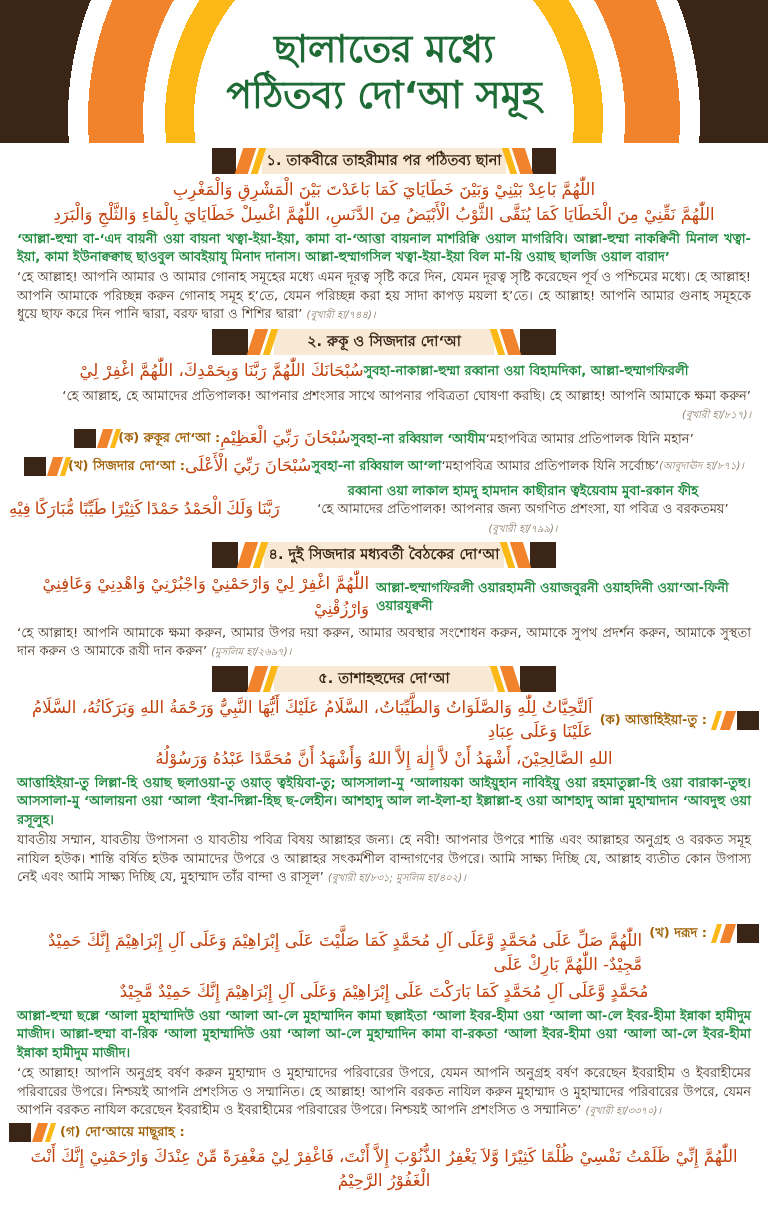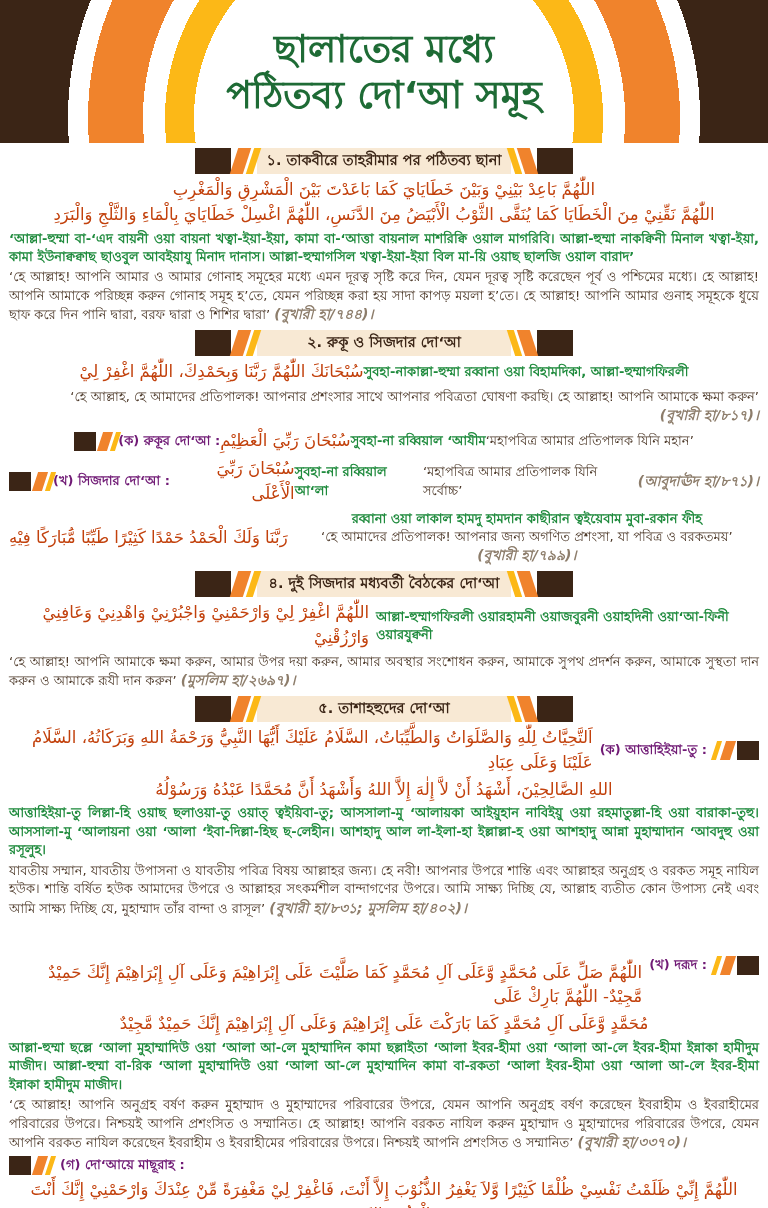--- a/index.html
+++ b/index.html
@@ -19,21 +19,21 @@
       #ffffff 296px 316px,
       #3b2516 316px);
   }
   .title{
     position:absolute;left:0;right:0;top:26px;text-align:center;
     color:#1e6b35;font-weight:800;font-size:38px;line-height:1.22;
     letter-spacing:0;
   }
   
   .secbar{
-    width:378px;height:26px;margin:5px auto 4px auto;display:flex;align-items:stretch;
+    width:344px;height:26px;margin:5px auto 4px auto;display:flex;align-items:stretch;
     background:transparent;
   }
   .cap{width:36px;background:#3b2516;}
   .sl{width:13px;margin-left:3px;}
   .sl.o{background:#f0832c;}
   .sl.y{background:#fcb817;width:7px;}
   .lft .sl{transform:skewX(-18deg);}
   .rgt{display:flex;}
   .rgt .sl{transform:skewX(18deg);margin-left:0;margin-right:3px;}
   .bartext{
@@ -48,24 +48,24 @@
   .mk-o{width:10px;background:#f0832c;transform:skewX(-18deg);margin-left:4px;}
   .mk-y{width:5px;background:#fcb817;transform:skewX(-18deg);margin-left:3px;}
   .marker.right{flex-direction:row-reverse;}
   .marker.right .mk-o,.marker.right .mk-y{transform:skewX(-18deg);margin-left:0;margin-right:4px;}
   
   .main{padding:0 9px;}
   .ar{color:#c2410c;font-size:16.5px;line-height:1.5;}
   .ar.center{display:block;text-align:center;}
   .translit{color:#1e8a3c;font-size:13px;line-height:1.42;font-weight:600;}
   .trans{color:#4a3626;font-size:13px;line-height:1.42;}
-  .ref{color:#8d7d6b;font-style:italic;font-size:14px;white-space:nowrap;font-weight:bold;}
-  p.block{margin:2px 0;text-align:justify;}
+  .ref{color:#8d7d6b;font-style:italic;font-size:10px;white-space:nowrap;}
+  p.block{margin:2px 8px;text-align:justify;}
   .row{display:flex;align-items:center;gap:7px;margin:2px 0;}
-  .sublabel{color:#701a75;font-weight:700;font-size:13px;white-space:nowrap;}
+  .sublabel{color:#a16207;font-weight:700;font-size:13px;white-space:nowrap;}
   .centerline{display:flex;justify-content:center;align-items:center;gap:0;margin:3px 0;flex-wrap:nowrap;}
 </style>
 </head>
 <body>
 
 <div class="header">
   <div class="title">
     <div>ছালাতের মধ্যে</div>
     <div>পঠিতব্য দো‘আ সমূহ</div>
   </div>
@@ -127,21 +127,21 @@
         <span class="mk-y"></span>
       </span>
     <span class="sublabel">(খ) সিজদার দো‘আ :</span>
     <span class="ar" dir="rtl">سُبْحَانَ رَبِّيَ الْأَعْلَى</span>
     <span class="translit">সুবহা-না রব্বিয়াল আ‘লা</span>
     <span class="trans">‘মহাপবিত্র আমার প্রতিপালক যিনি সর্বোচ্চ’</span>
     <span class="ref">(আবুদাঊদ হা/৮৭১)।</span>
   </div>
 
   <div class="row">
-    <span class="ar" dir="rtl" style="flex:none;max-width:46%;">رَبَّنَا وَلَكَ الْحَمْدُ حَمْدًا كَثِيْرًا طَيِّبًا مُّبَارَكًا فِيْهِ</span>
+    <span class="ar" dir="rtl" style="flex:none;max-width:46%;font-family:Liberation Serif, serif;">رَبَّنَا وَلَكَ الْحَمْدُ حَمْدًا كَثِيْرًا طَيِّبًا مُّبَارَكًا فِيْهِ</span>
     <span style="flex:1;">
       <span class="translit" style="display:block;text-align:center;">রব্বানা ওয়া লাকাল হামদু হামদান কাছীরান ত্বইয়েবাম মুবা-রকান ফীহ</span>
       <span class="trans" style="display:block;text-align:center;"><span>‘হে আমাদের প্রতিপালক! আপনার জন্য অগণিত প্রশংসা, যা পবিত্র ও বরকতময়’</span> <span class="ref">(বুখারী হা/৭৯৯)।</span></span>
     </span>
   </div>
 
   <div class="secbar">
     <div class="cap"></div>
     <div class="lft">
         <div class="sl o"></div>

